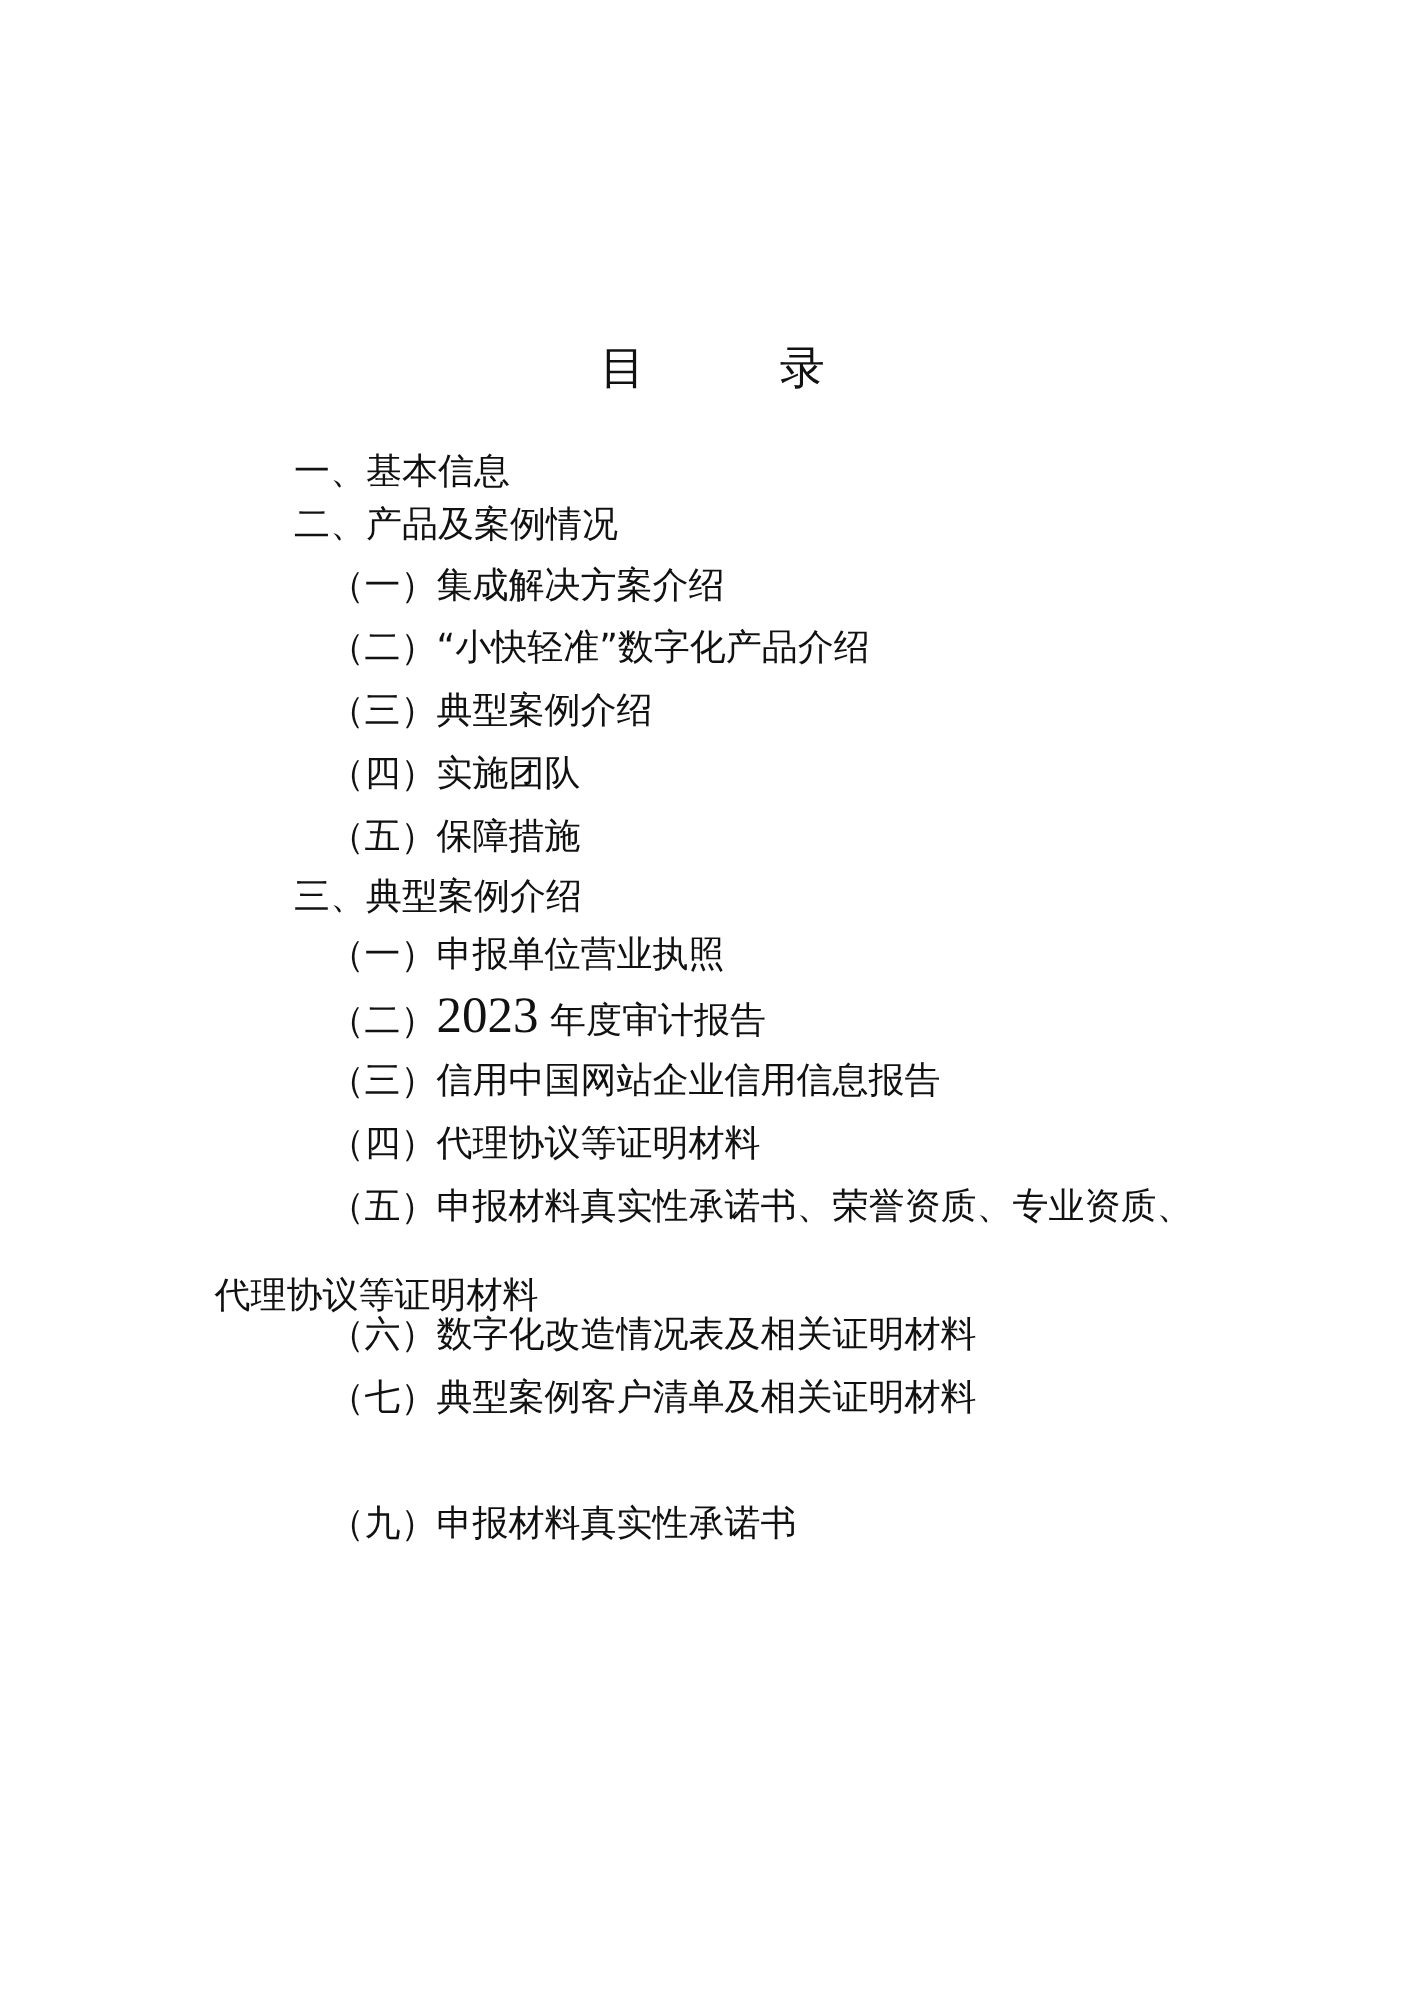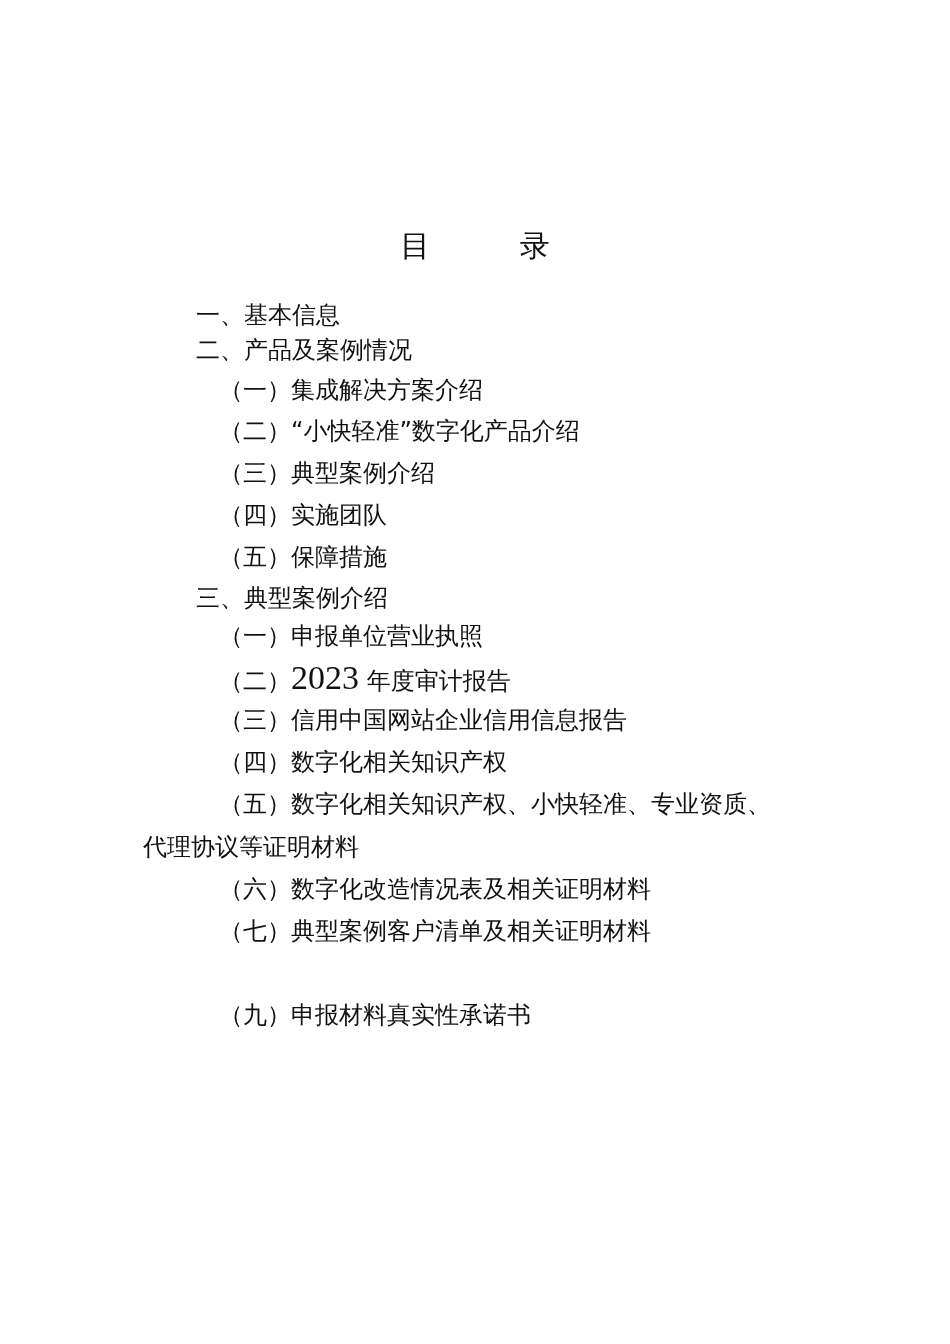--- a/index.html
+++ b/index.html
@@ -4,21 +4,21 @@
 <style>
   html, body { margin: 0; padding: 0; background: #ffffff; }
   body { width: 950px; height: 1344px; position: relative; overflow: hidden;
          font-family: "DejaVu Sans", "Liberation Sans", sans-serif; color: #111111; }
   .page { position: absolute; left: 0; top: 0; width: 950px; height: 1344px; background: #ffffff; }
   .title { position: absolute; top: 226px; left: 0; width: 950px; text-align: center;
            font-size: 30px; line-height: 40px; letter-spacing: 40px; text-indent: 40px; }
   .toc-line { position: absolute; font-size: 24px; line-height: 32px; white-space: nowrap; }
   .lvl1 { left: 196px; font-family: Liberation Serif, serif; }
   .lvl2 { left: 196px; margin-left: 23px; }
-  .cont { left: 143px; }
+  .cont { left: 143px; margin-top: 16px; }
   .num { font-family: "Liberation Serif", serif; font-size: 34px; }
 </style>
 </head>
 <body>
 
 <div class="page">
   <div class="title">目 录</div>
 
   <div class="toc-line lvl1" style="top:299px">一、基本信息</div>
   <div class="toc-line lvl1" style="top:334px">二、产品及案例情况</div>
@@ -26,19 +26,19 @@
   <div class="toc-line lvl2" style="top:415px">（二）“小快轻准”数字化产品介绍</div>
   <div class="toc-line lvl2" style="top:457px">（三）典型案例介绍</div>
   <div class="toc-line lvl2" style="top:499px">（四）实施团队</div>
   <div class="toc-line lvl2" style="top:541px">（五）保障措施</div>
   <div class="toc-line lvl1" style="top:582px">三、典型案例介绍</div>
   <div class="toc-line lvl2" style="top:620px">（一）申报单位营业执照</div>
   <div class="toc-line lvl2" style="top:662px">
     <span>（二）</span><span class="num">2023</span><span> 年度审计报告</span>
   </div>
   <div class="toc-line lvl2" style="top:704px">（三）信用中国网站企业信用信息报告</div>
-  <div class="toc-line lvl2" style="top:746px">（四）数字化相关知识产权</div>
-  <div class="toc-line lvl2" style="top:788px">（五）数字化相关知识产权、小快轻准、专业资质、</div>
+  <div class="toc-line lvl2" style="top:746px">（四）代理协议等证明材料</div>
+  <div class="toc-line lvl2" style="top:788px">（五）申报材料真实性承诺书、荣誉资质、专业资质、</div>
   <div class="toc-line cont" style="top:831px">代理协议等证明材料</div>
   <div class="toc-line lvl2" style="top:873px">（六）数字化改造情况表及相关证明材料</div>
   <div class="toc-line lvl2" style="top:915px">（七）典型案例客户清单及相关证明材料</div>
   <div class="toc-line lvl2" style="top:999px">（九）申报材料真实性承诺书</div>
 </div>
 
 </body></html>

